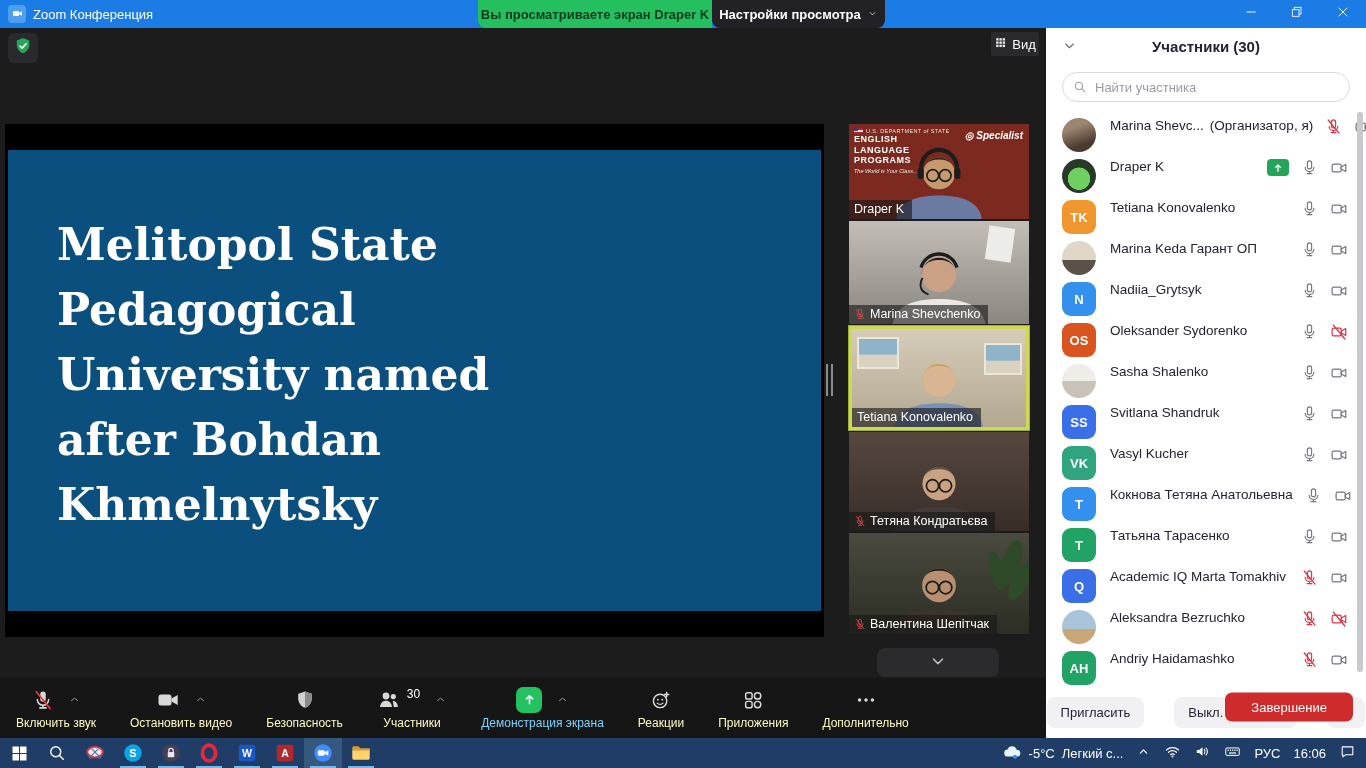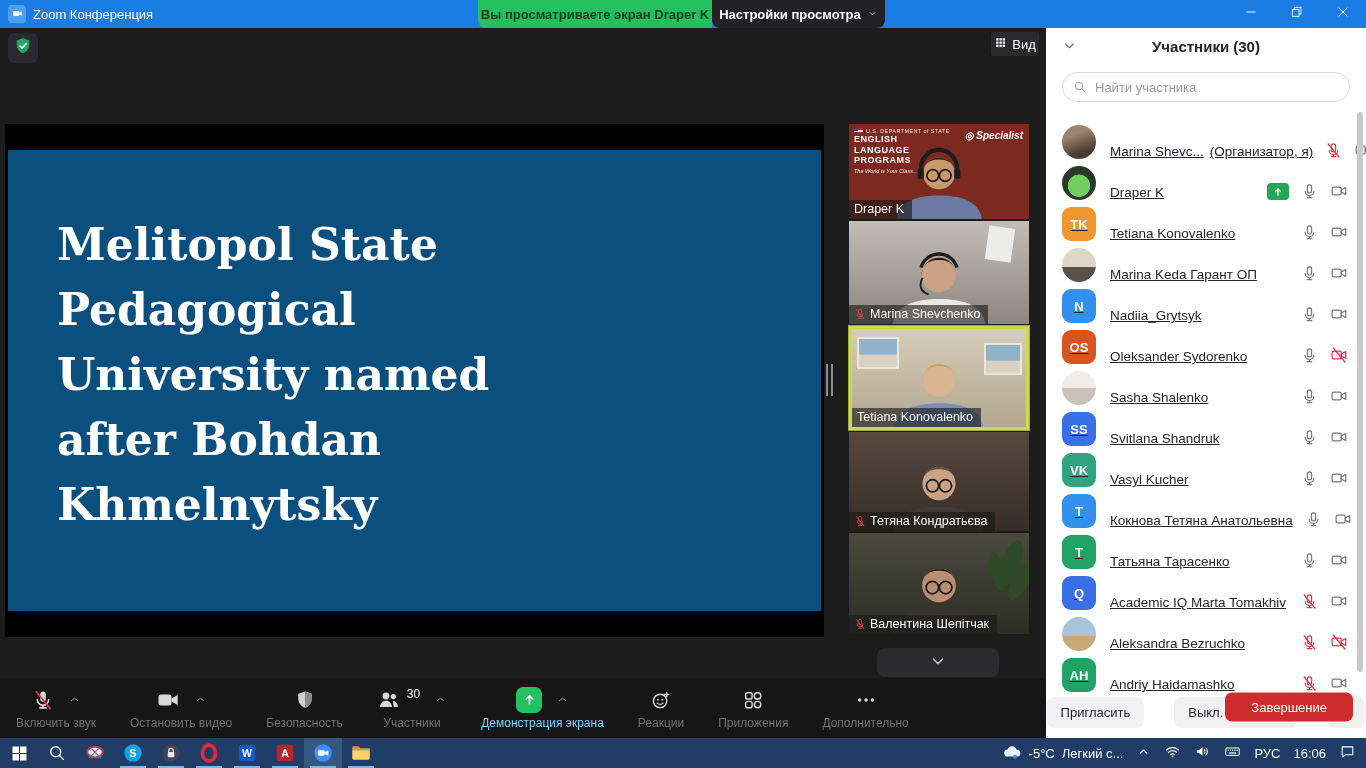--- a/index.html
+++ b/index.html
@@ -65,21 +65,21 @@
   .panel{position:absolute;left:1046px;top:28px;width:320px;height:710px;background:#fff;color:#232333;}
   .p-head{position:relative;height:36px;display:flex;align-items:center;justify-content:center;
       font-weight:bold;font-size:15px;}
   .p-collapse{position:absolute;left:16px;top:10px;cursor:pointer;display:flex;}
   .p-search{position:relative;margin:8px 16px 16px 16px;text-decoration:underline;}
   .p-search input{width:100%;height:30px;box-sizing:border-box;border:1px solid #d9d9de;border-radius:16px;
       padding:0 10px 0 32px;font-size:13px;font-family:"Liberation Sans",sans-serif;color:#232333;outline:none;}
   .p-search input::placeholder{color:#9a9aa5;}
   .p-search .sico{position:absolute;left:10px;top:7px;}
   .plist{margin-top:6px;}
-  .prow{height:41px;display:flex;align-items:flex-end;padding:0 18px 0 16px;cursor:pointer;text-decoration:underline;}
+  .prow{height:41px;display:flex;align-items:flex-start;padding:0 18px 0 16px;cursor:pointer;}
   .pav{width:34px;height:34px;border-radius:9px;flex:0 0 34px;display:flex;align-items:center;justify-content:center;
       color:#fff;font-weight:bold;font-size:13px;}
   .pav.photo{border-radius:50%;}
   .th-marina-sh{background:linear-gradient(160deg,#9c8570 30%,#4a3a30 75%);}
   .th-draper-k{background:radial-gradient(circle at 50% 58%,#6fcf5f 0 42%,#2a3a2a 44%);}
   .th-keda{background:linear-gradient(180deg,#e0d6c8 55%,#5a5248 56%);}
   .th-sasha{background:linear-gradient(180deg,#f0ede8 50%,#c9c2b8 51%);}
   .th-bezruchko{background:linear-gradient(180deg,#a8c4d8 55%,#c9a878 56%);}
   .pname{margin-left:14px;font-size:13.5px;white-space:nowrap;}
   .psuffix{margin-left:6px;font-size:13.5px;white-space:nowrap;}
@@ -90,21 +90,21 @@
   .p-scroll{position:absolute;right:3px;top:84px;width:6px;height:560px;border-radius:3px;background:#c9c9ce;}
   .p-footer{position:absolute;left:0;bottom:6px;width:100%;display:flex;align-items:center;
       justify-content:center;gap:30px;height:40px;}
   .pf-btn{background:#f1f1f4;border:none;border-radius:8px;padding:8px 14px;font-size:13px;color:#232333;
       font-family:"Liberation Sans",sans-serif;cursor:pointer;white-space:nowrap;}
   
   .toolbar{position:absolute;left:0;top:678px;width:1046px;height:60px;background:#161616;
       display:flex;align-items:center;padding-left:16px;gap:34px;box-sizing:border-box;}
   .tbitem{display:flex;flex-direction:column;align-items:center;gap:3px;cursor:pointer;}
   .tbrow{display:flex;align-items:center;gap:14px;height:26px;}
-  .tblbl{font-size:12px;color:#737373;white-space:nowrap;}
+  .tblbl{font-size:12px;color:#fef9c3;white-space:nowrap;}
   .tblbl.green{color:#7dd3fc;}
   .tbcount{color:#fff;font-size:12px;margin-left:-8px;align-self:flex-start;}
   .tbshare{width:26px;height:26px;border-radius:7px;background:#23c160;display:flex;align-items:center;justify-content:center;}
   .end-btn{position:absolute;right:13px;top:50%;transform:translateY(-50%);background:#ce2c2c;color:#fff;
       border:none;border-radius:7px;height:29px;padding:0 26px;font-size:13px;
       font-family:"Liberation Sans",sans-serif;cursor:pointer;}
   
   .taskbar{position:absolute;left:0;top:738px;width:1366px;height:30px;background:#1f3d66;
       display:flex;align-items:stretch;}
   .tkcell{width:38px;display:flex;align-items:center;justify-content:center;position:relative;cursor:pointer;}

